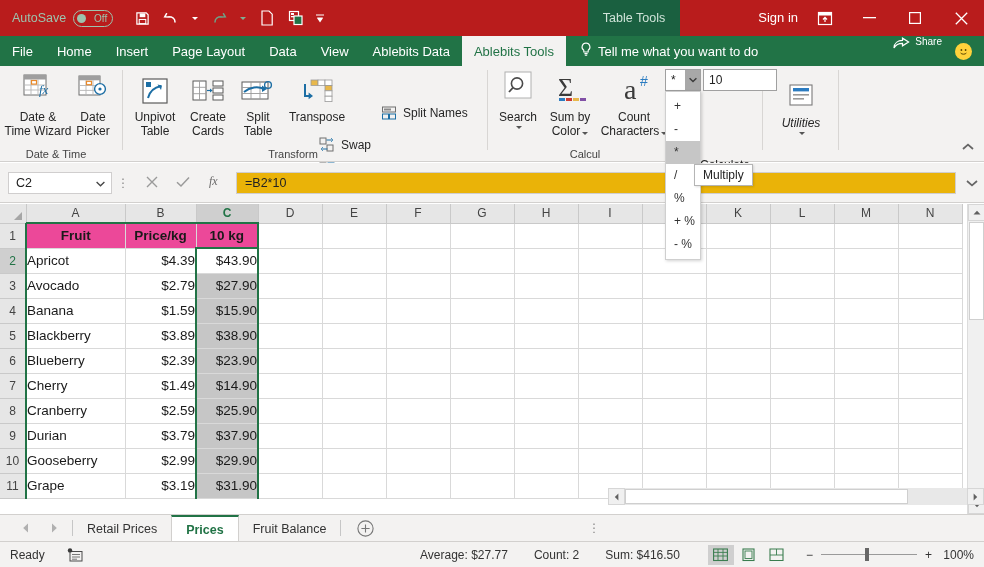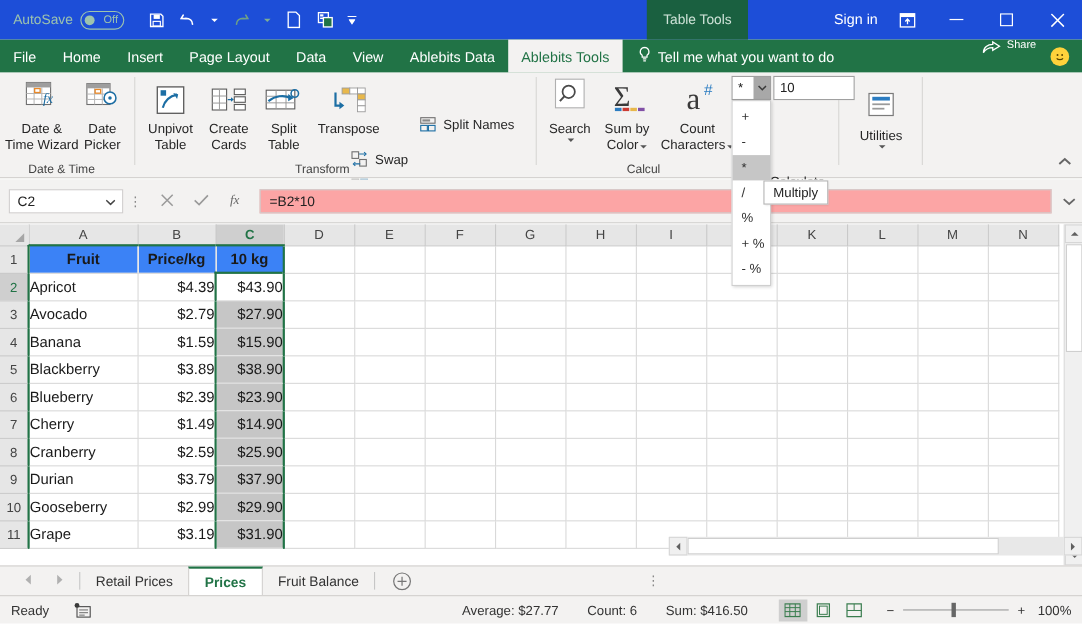--- a/index.html
+++ b/index.html
@@ -7,21 +7,21 @@
     width: 984px; height: 567px;
     font-family: "Liberation Sans", sans-serif;
     overflow: hidden;
     background: #fff;
   }
   #app { position: relative; width: 984px; height: 567px; }
 
   
   .titlebar {
     position: absolute; top: 0; left: 0; width: 984px; height: 36px;
-    background: #1d4ed8; color: #fff;
+    background: #b91c1c; color: #fff;
     display: flex; align-items: center;
   }
   .autosave-wrap { display: flex; align-items: center; margin-left: 12px; gap: 7px; }
   .autosave-label { font-size: 12.5px; color: #9dc3ae; }
   .toggle {
     width: 40px; height: 17px; border-radius: 9px;
     border: 1.4px solid #9dc3ae; position: relative; display:flex; align-items:center;
   }
   .toggle .knob {
     width: 9px; height: 9px; border-radius: 50%; background: #9dc3ae;
@@ -164,21 +164,21 @@
   .namebox {
     margin-left: 8px; width: 104px; height: 22px; background: #fff;
     border: 1px solid #d0cece; display: flex; align-items: center; font-size: 12.5px;
     color: #222; padding-left: 7px;
   }
   .namebox .nb-caret { margin-left: auto; margin-right: 6px; }
   .fb-dots { width: 22px; text-align:center; color:#888; font-size: 12px; letter-spacing: 0; }
   .fb-icons { display: flex; align-items: center; gap: 18px; padding: 0 12px; }
   .fb-icons span { color: #9a9a9a; font-size: 14px; }
   .fb-input {
-    flex: 1; height: 22px; background: #fca5a5; border: 1px solid #d0cece;
+    flex: 1; height: 22px; background: #eab308; border: 1px solid #d0cece;
     display: flex; align-items: center; padding-left: 8px; font-size: 12.5px;
     color: #222; margin-right: 4px;
   }
   .fb-expand { width: 24px; display:flex; align-items:center; justify-content:center; }
 
   
   .gridwrap { position: absolute; top: 204px; left: 0; width: 984px; height: 310px; background:#fff; }
   table.sheet { border-collapse: collapse; table-layout: fixed; }
   table.sheet td, table.sheet th { padding: 0; }
   .colhdr {
@@ -196,21 +196,21 @@
   }
   .rowhdr {
     width: 26px; background: #e6e6e6; border: 1px solid #c9c9c9; border-top: none;
     border-left: none; font-size: 12px; color: #444; text-align: center; height: 25px;
   }
   .rowhdr.sel { background: #cfcfcf; color: #217346; border-right: 2px solid #217346; }
   .cell {
     height: 25px; border-right: 1px solid #d9d9d9; border-bottom: 1px solid #d9d9d9;
     font-size: 13.5px; color: #1a1a1a; padding: 0 6px; white-space: nowrap; overflow: hidden;
   }
-  .cell.hdrow { background: #3b82f6; font-weight: bold; text-align: center; }
+  .cell.hdrow { background: #ec4899; font-weight: bold; text-align: center; }
   .cell.num { text-align: right; }
   .cell.txt { text-align: left; }
   .cell.selrange { background: #c6c6c6; }
   .cell.active { background: #fff; }
   .tblborder-l { border-left: 2px solid #217346; }
   .tblborder-r { border-right: 2px solid #217346; }
   .tblborder-t { border-top: 2px solid #217346; }
 
   
   .vscroll {
@@ -596,21 +596,21 @@
         <span>Calculate</span>
       </div>
       <div style="position:absolute; left:700px; top:119px; font-size:12px; color:#262626; display:flex; align-items:center;">
         <span>Apply Recent</span>
         <i class="arrow-sm"></i>
       </div>
 
       <div class="grp-sep" style="left:762px;"></div>
 
       <div class="grp" style="left:770px; width:64px;">
-        <div class="bigbtn" style="left:0; width:62px; top:10px;">
+        <div class="bigbtn" style="left:0; width:62px; top:10px;font-style:italic;">
           <span class="ico">
             <svg width="32" height="30" viewBox="0 0 32 30">
               <rect x="5" y="3" width="22" height="20" fill="#fff" stroke="#7a7a7a" stroke-width="1.1"></rect>
               <rect x="8" y="6" width="16" height="3.4" fill="#2b7cc1"></rect>
               <rect x="8" y="12" width="16" height="1.6" fill="#9a9a9a"></rect>
               <rect x="8" y="16" width="11" height="1.6" fill="#9a9a9a"></rect>
             </svg>
           </span>
           <span class="lbl">Utilities</span>
           <i class="arrow-sm" style="margin-top:2px;"></i>
@@ -984,21 +984,21 @@
     <span class="st-ready">Ready</span>
     <span class="st-rec">
       <svg width="16" height="14" viewBox="0 0 16 14">
           <rect x="3" y="3.5" width="12" height="9.5" fill="none" stroke="#4a4a4a" stroke-width="1"></rect>
           <path d="M5 6.5h8M5 9h8M5 11.2h5" stroke="#6a6a6a" stroke-width="0.9"></path>
           <circle cx="3" cy="2.4" r="2.2" fill="#3a3a3a"></circle>
         </svg>
     </span>
     <span class="st-stats">
       <span>Average: $27.77</span>
-      <span>Count: 6</span>
+      <span>Count: 2</span>
       <span>Sum: $416.50</span>
     </span>
     <span class="st-views">
       <span class="viewbtn active">
         <svg width="15" height="14" viewBox="0 0 15 14">
             <rect x="0.6" y="1" width="13.8" height="11.5" fill="none" stroke="#3a7d4f" stroke-width="1.1"></rect>
             <path d="M0.6 4.4h13.8M0.6 8h13.8M5 1v11.5M10 1v11.5" stroke="#3a7d4f" stroke-width="0.9"></path>
           </svg>
       </span>
       <span class="viewbtn">

